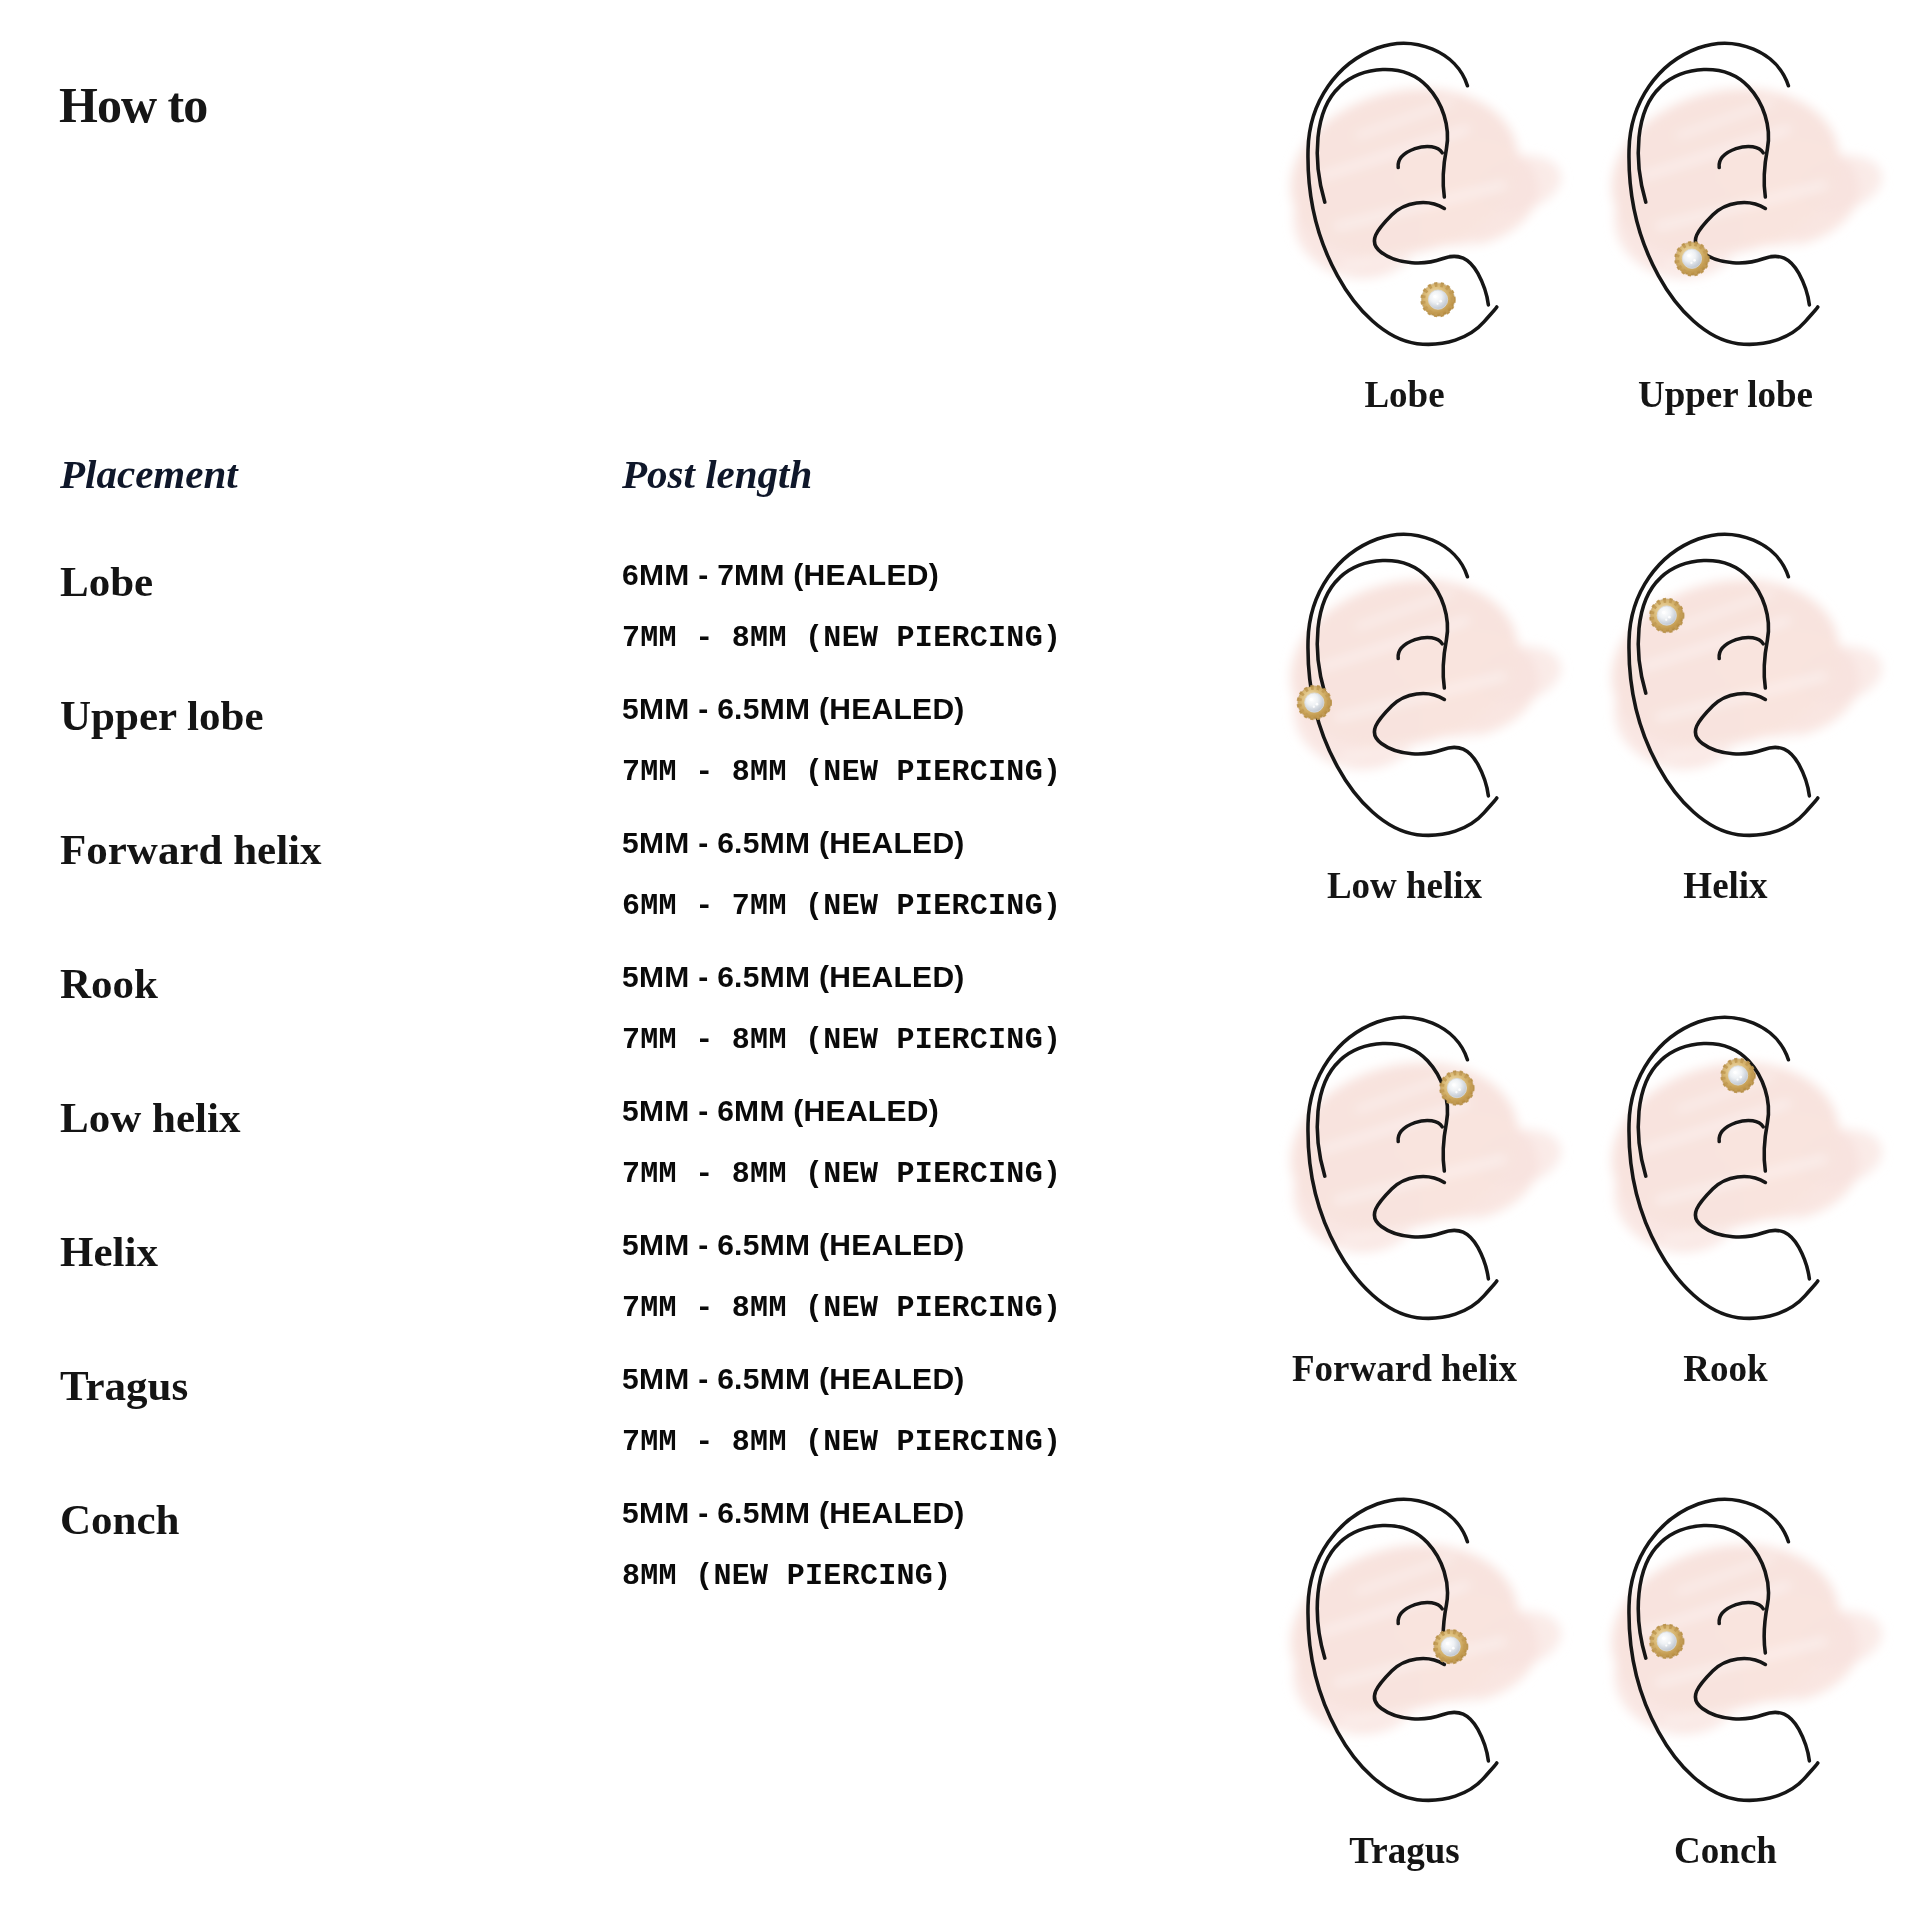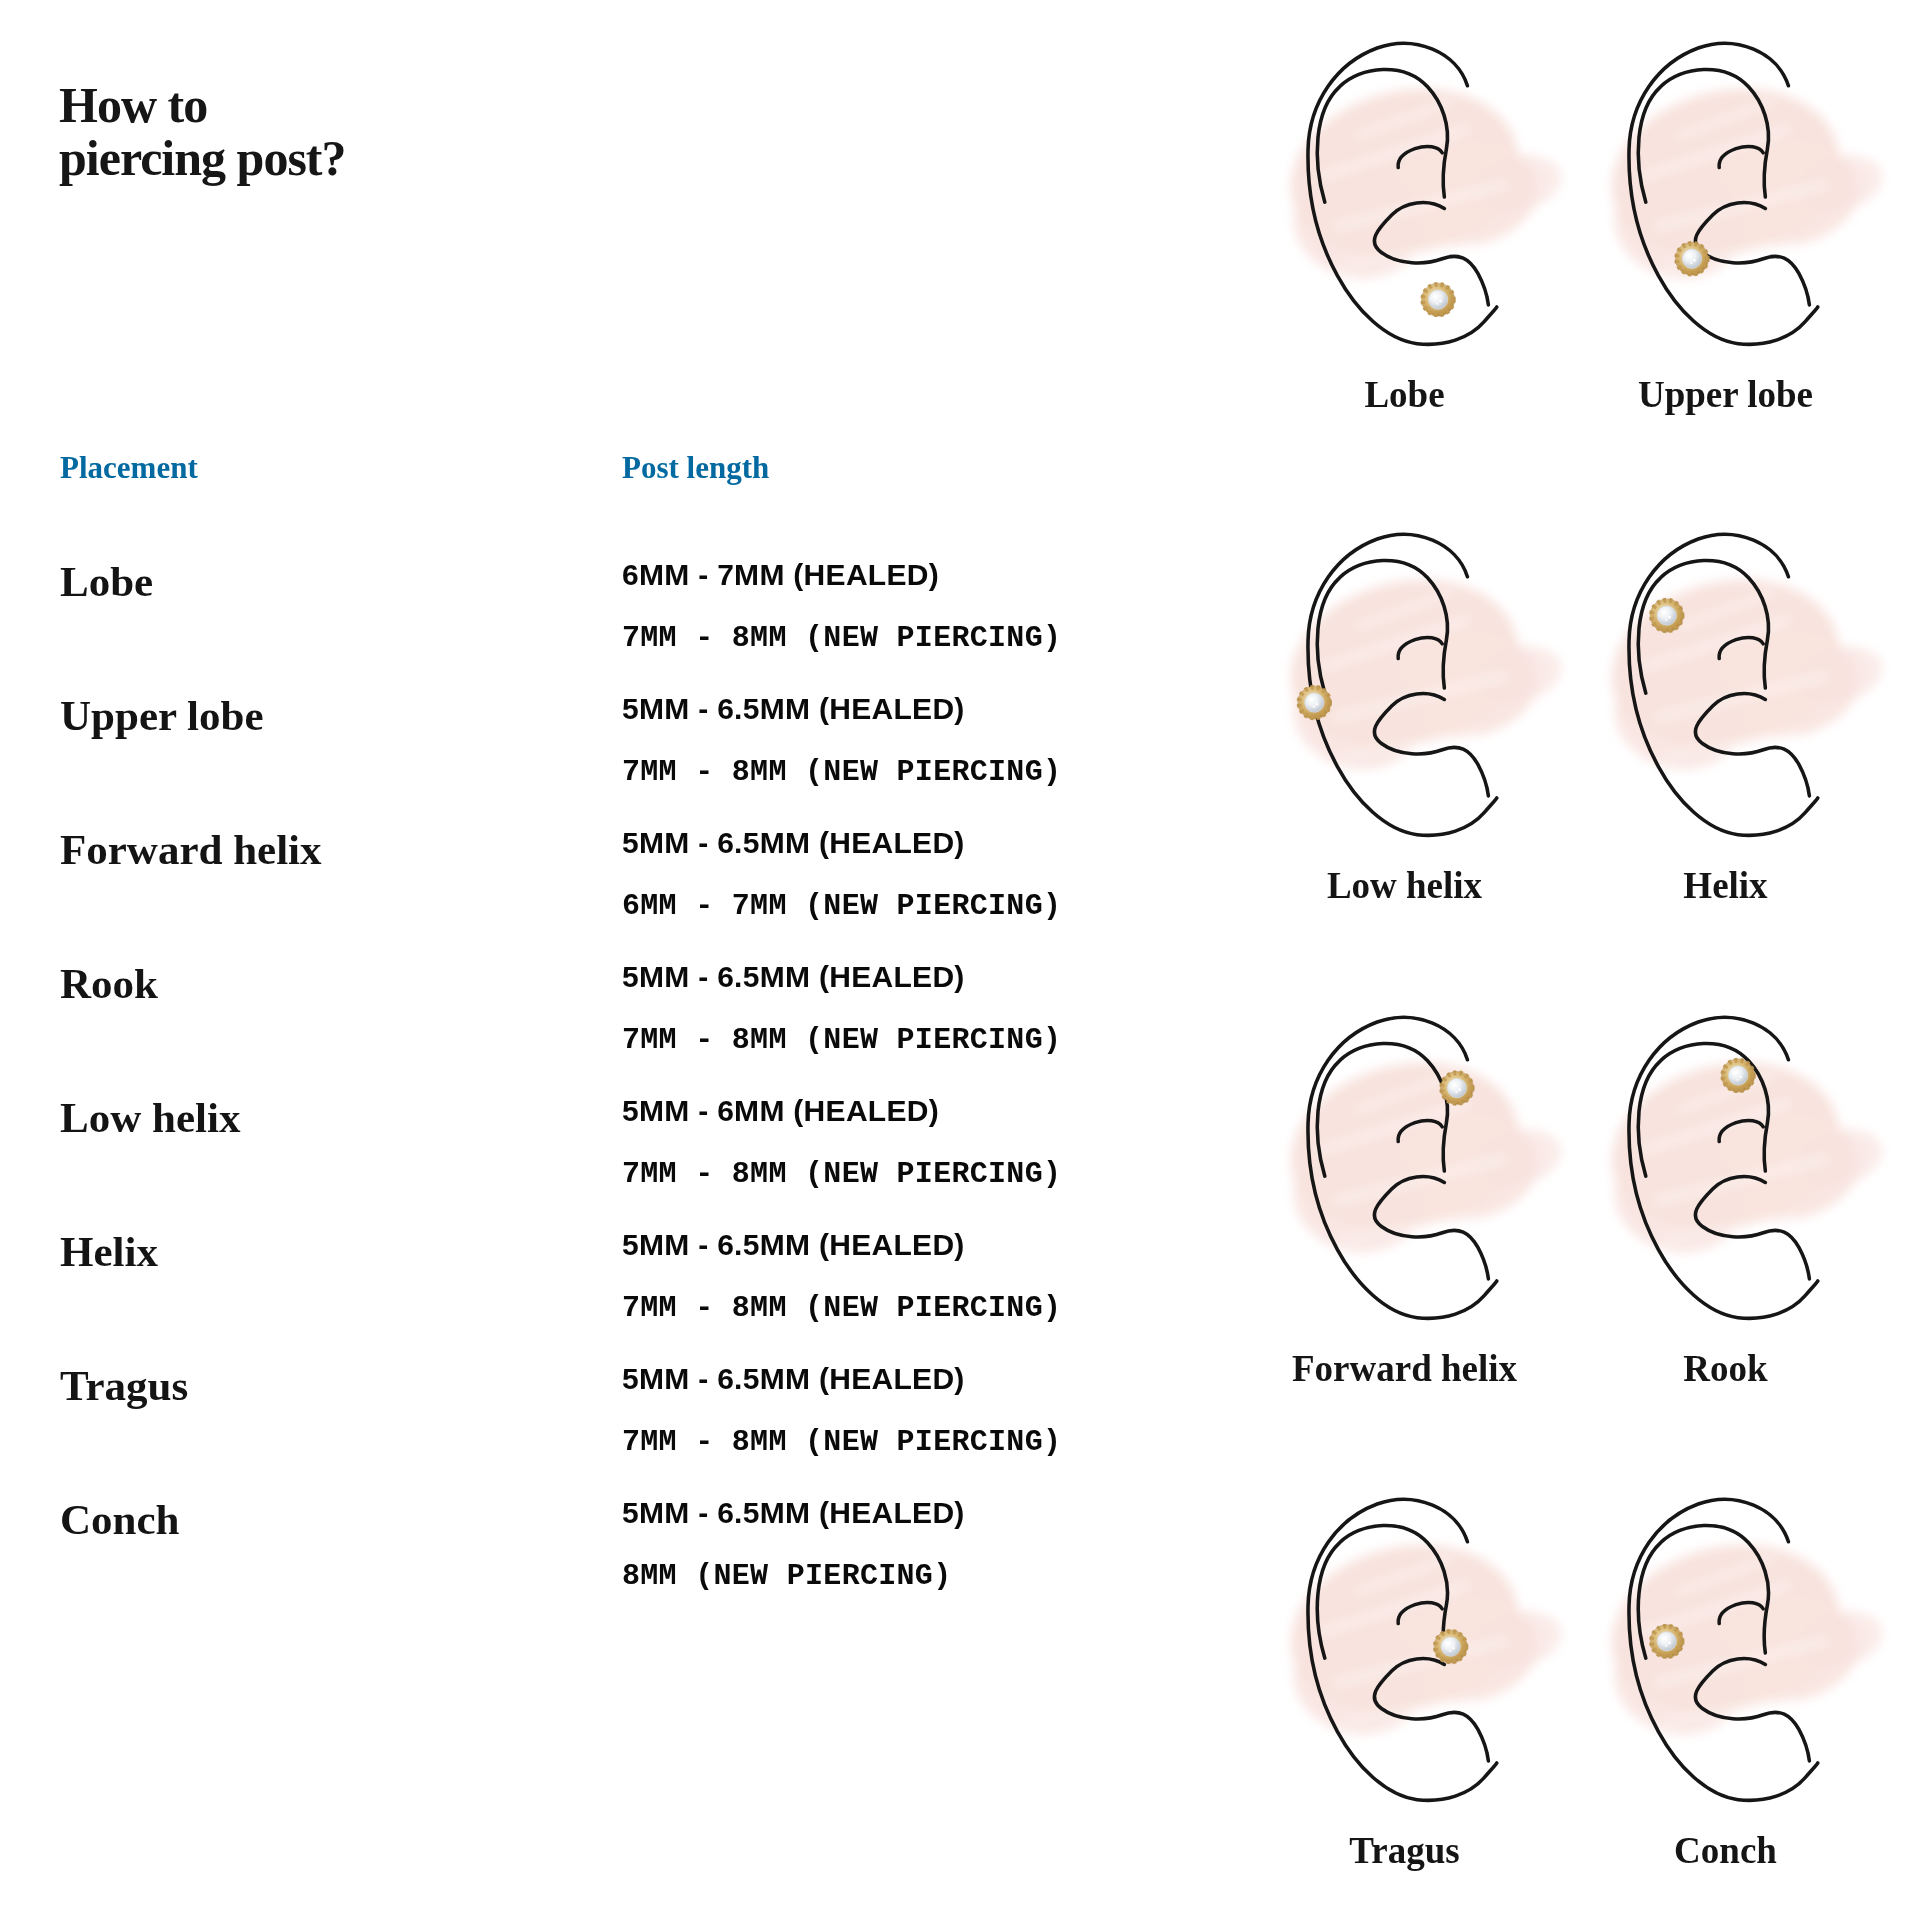--- a/index.html
+++ b/index.html
@@ -4,21 +4,21 @@
 <style>
   html,body{margin:0;padding:0;background:#ffffff;}
   body{width:1926px;height:1926px;position:relative;font-family:"Liberation Serif",serif;color:#131313;}
   .canvas{position:absolute;inset:0;overflow:hidden;background:#ffffff;}
 
   
   .title{position:absolute;left:59px;top:79px;font-size:50px;line-height:1.06;font-weight:700;letter-spacing:-1px;color:#161616;}
   .title div{white-space:nowrap;}
 
   
-  .col-header{position:absolute;top:450px;font-size:31px;font-weight:700;letter-spacing:0;color:#0369a1;white-space:nowrap;}
+  .col-header{position:absolute;top:450px;font-size:41px;font-weight:700;letter-spacing:0;color:#0f172a;white-space:nowrap;font-style:italic;}
   .col-header.placement{left:60px;}
   .col-header.postlen{left:622px;text-align:right;}
   .rows{position:absolute;left:60px;top:541px;width:1134px;}
   .row{position:relative;height:134px;}
   .row .placement{position:absolute;left:0;top:16px;font-size:43px;font-weight:700;color:#141414;white-space:nowrap;}
   .row .lengths{position:absolute;left:562px;top:0;font-family:"Liberation Sans",sans-serif;font-weight:700;color:#0a0a0a;font-size:30px;letter-spacing:0.3px;white-space:nowrap;}
   .row .lengths .l1{position:absolute;left:0;top:17px;}
   .row .lengths .l2{position:absolute;left:0;top:80px;font-family:Liberation Mono, monospace;}
 
   
@@ -47,21 +47,20 @@
     <filter id="wcBlur" x="-30%" y="-30%" width="160%" height="160%">
       <feGaussianBlur stdDeviation="5"></feGaussianBlur>
     </filter>
   </defs>
 </svg>
 
 <div class="canvas">
 
   <div class="title">
     <div>How to</div>
-    <div>piercing post?</div>
   </div>
 
   <div class="col-header placement">Placement</div>
   <div class="col-header postlen">Post length</div>
 
   <div class="rows">
   <div class="row">
     <div class="placement">Lobe</div>
     <div class="lengths">
       <div class="l1">6MM - 7MM (HEALED)</div>

